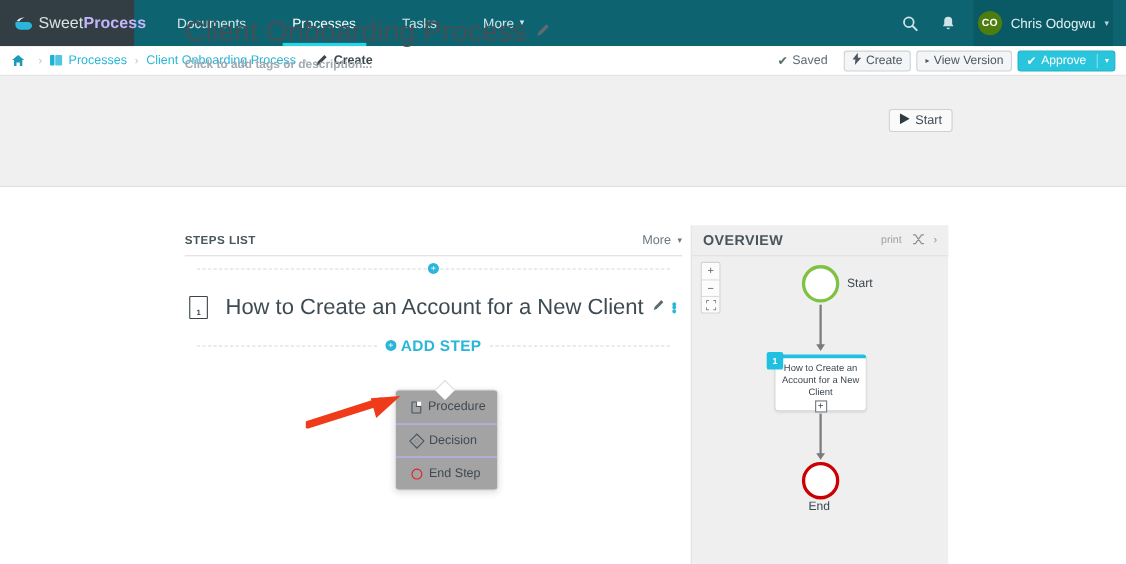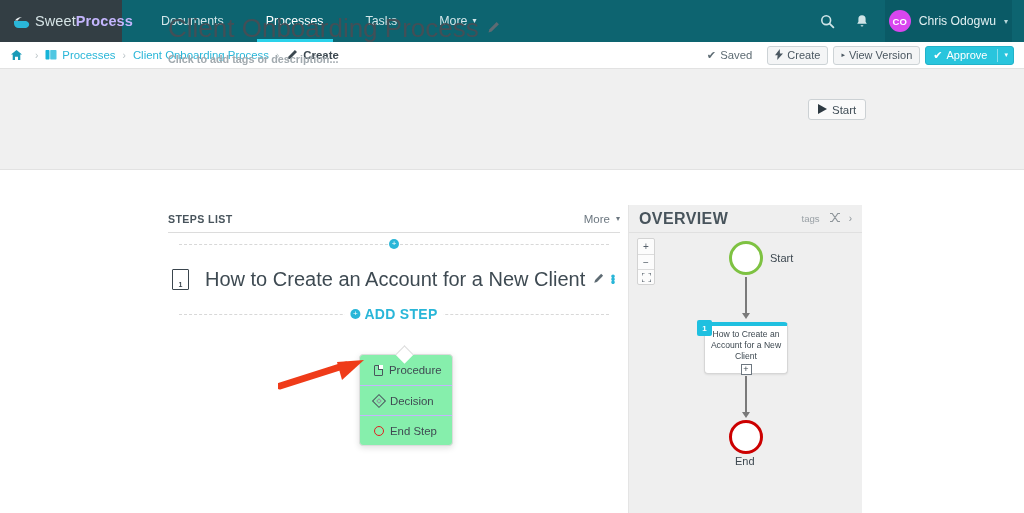--- a/index.html
+++ b/index.html
@@ -46,21 +46,21 @@
   }
   .nav-icon-btn {
     width: 34px; height: 42px; display: flex; align-items: center; justify-content: center;
     color: #cfe4e7; cursor: pointer;
   }
   .user-chip {
     display: flex; align-items: center; margin-left: 6px; padding: 0 4px;
     background: #0a5a66; height: 42px; cursor: pointer;
   }
   .avatar {
-    width: 22px; height: 22px; border-radius: 50%; background: #d946ef;
+    width: 22px; height: 22px; border-radius: 50%; background: #4d7c0f;
     color: #fff; font-size: 9.5px; font-weight: 700;
     display: flex; align-items: center; justify-content: center; letter-spacing: .2px;
   }
   .user-name { color: #e2f0f2; font-size: 12.2px; margin-left: 8px; }
   .user-caret { color: #b7d6da; font-size: 8px; margin-left: 8px; }
 
   
   .crumbbar {
     position: absolute; top: 42px; left: 0; width: 1024px; height: 27px;
     background: #ffffff; border-bottom: 1px solid #e2e2e2;
@@ -178,21 +178,21 @@
   .step-pencil { font-size: 11px; color: #5e6b73; }
   .kebab {
     margin-left: auto; color: #2ab6d8; font-size: 13px; line-height: 4px;
     cursor: pointer; letter-spacing: 0; text-align: center; width: 14px;
   }
   .kebab div { height: 3px; }
 
   
   .menu {
     position: absolute; left: 359px; top: 354px; width: 94px;
-    background: #86efac; border: 1px solid #dcdcdc; border-radius: 4px;
+    background: #a3a3a3; border: 1px solid #dcdcdc; border-radius: 4px;
     box-shadow: 0 2px 6px rgba(0,0,0,.12);
   }
   .menu::before {
     content: ""; position: absolute; top: -7px; left: 38px;
     width: 12px; height: 12px; background: #fff;
     border-left: 1px solid #dcdcdc; border-top: 1px solid #dcdcdc;
     transform: rotate(45deg);
   }
   .menu-item {
     height: 30px; display: flex; align-items: center; gap: 6px;
@@ -226,21 +226,21 @@
 
   
   .overview {
     position: absolute; left: 628px; top: 205px; width: 234px; height: 308px;
     background: #efefef; border-left: 1px solid #e4e4e4;
   }
   .ov-head {
     height: 28px; display: flex; align-items: center; padding: 0 10px;
     border-bottom: 1px solid #e0e0e0; background: #efefef;
   }
-  .ov-title { font-size: 16px; font-weight: 700; color: #48545c; letter-spacing: .4px; }
+  .ov-title { font-size: 13px; font-weight: 700; color: #48545c; letter-spacing: .4px; }
   .ov-tools { margin-left: auto; display: flex; align-items: center; gap: 9px; }
   .ov-print { font-size: 9.6px; color: #9aa1a6; cursor: pointer; }
   .ov-ico { font-size: 10px; color: #8d9499; cursor: pointer; }
 
   .zoomctl {
     position: absolute; left: 8px; top: 33px; width: 18px;
     border: 1px solid #d3d3d3; border-radius: 2px; background: #fcfcfc;
   }
   .zoomctl div {
     height: 15px; display: flex; align-items: center; justify-content: center;
@@ -475,21 +475,21 @@
     <svg width="92" height="32" viewBox="0 0 92 32">
       <path d="M2 28 L68 7" stroke="#ef3b19" stroke-width="7" stroke-linecap="round" fill="none"></path>
       <path d="M86 2 L64 22 L59 4 Z" fill="#ef3b19"></path>
     </svg>
   </div>
 
   <div class="overview">
     <div class="ov-head">
       <span class="ov-title">OVERVIEW</span>
       <span class="ov-tools">
-        <span class="ov-print">tags</span>
+        <span class="ov-print">print</span>
         <span class="ov-ico">
           <svg width="11" height="11" viewBox="0 0 11 11">
             <path d="M1 1.5h2.2l5.6 8H11M1 9.5h2.2l5.6-8H11" stroke="#8d9499" stroke-width="1.2" fill="none"></path>
           </svg>
         </span>
         <span class="ov-ico">›</span>
       </span>
     </div>
 
     <div class="zoomctl">

